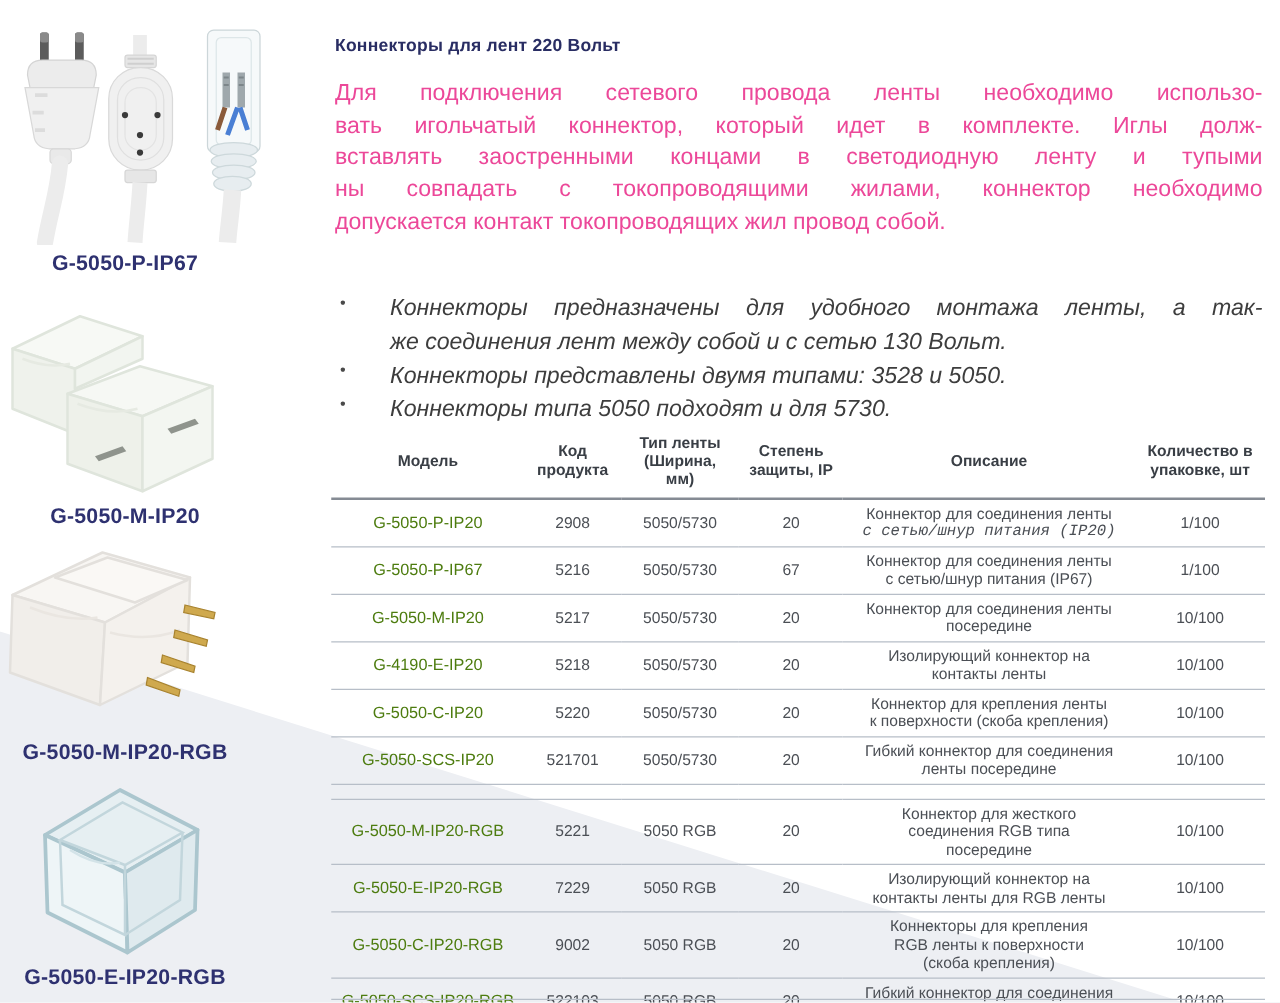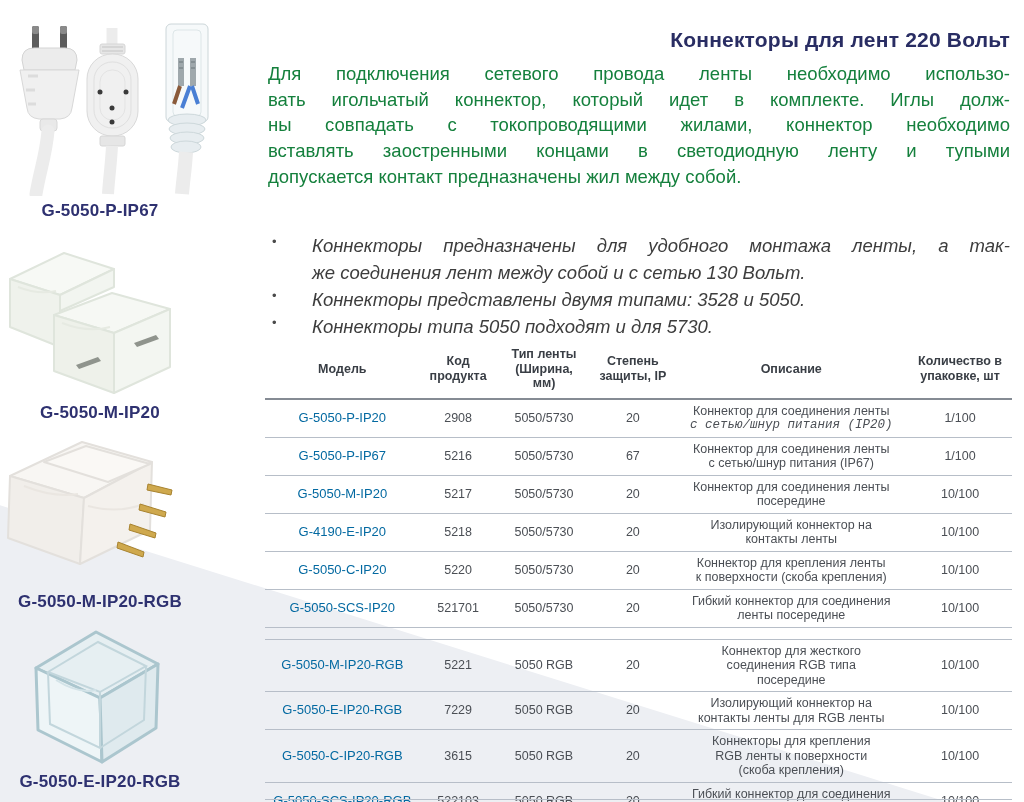--- a/index.html
+++ b/index.html
@@ -16,26 +16,26 @@
     z-index:0;
   }
   .left-col{position:absolute;left:0;top:0;width:256px;height:802px;z-index:2;}
   .figure{position:absolute;}
   .product-label{
     position:absolute;width:210px;text-align:center;
     font-weight:700;font-size:17px;color:#2e3170;letter-spacing:.2px;
   }
   .right-col{position:absolute;left:256px;top:0;width:768px;height:802px;z-index:2;}
   .page-title{
-    position:absolute;top:28px;left:0;width:754px;text-align:right;
-    font-weight:700;font-size:21px;color:#292d63;letter-spacing:.2px;
+    position:absolute;top:28px;left:12px;width:754px;text-align:left;
+    font-weight:700;font-size:14px;color:#292d63;letter-spacing:.2px;
   }
   .intro{
     position:absolute;top:61px;left:12px;width:742px;
-    font-size:18.5px;color:#15803d;
+    font-size:18.5px;color:#ec4899;
   }
   .intro .line{line-height:25.7px;text-align:justify;text-align-last:justify;white-space:nowrap;}
   .intro .line:last-child{text-align-last:left;}
   .bullets{position:absolute;top:232px;left:12px;width:742px;font-size:18.5px;color:#3d3d3d;}
   .bullet-item{position:relative;padding-left:44px;}
   .bullet-marker{position:absolute;left:4px;top:2px;font-size:13px;color:#4a4a4a;}
   .bullet-item .line{line-height:27px;text-align:justify;text-align-last:justify;white-space:nowrap;font-style:italic;}
   .bullet-item .line:last-child{text-align-last:left;}
   .prod-table{
     position:absolute;top:341px;left:9px;width:747px;
@@ -49,21 +49,21 @@
   }
   .prod-table td{
     text-align:center;vertical-align:middle;padding:4px 3px;
     line-height:14.5px;white-space:pre-line;
   }
   .prod-table tbody tr{border-top:1px solid #b7bec8;}
   .prod-table tbody tr.first-body-row{border-top:none;}
   .prod-table tr.gap-row{border-top:1px solid #b7bec8;}
   .prod-table tr.gap-row td{height:11px;padding:0;}
   .prod-table tr.after-gap{border-top:1px solid #b7bec8;}
-  .prod-table .model-cell{font-size:13px;color:#0369a1;}
+  .prod-table .model-cell{font-size:13px;color:#4d7c0f;}
   .prod-table .desc-line.italic{font-style:italic;font-family:Liberation Mono, monospace;}
   .table-bottom-line{position:absolute;left:9px;width:747px;top:799px;border-top:1px solid #b7bec8;}
   svg{display:block;}
 </style>
 </head>
 <body>
 
 <div class="bg-wedge"></div>
 
 <div class="left-col">
@@ -164,23 +164,23 @@
   </div>
   <div class="product-label" style="left:-5px;top:772px;">G-5050-E-IP20-RGB</div>
 </div>
 
 <div class="right-col">
   <div class="page-title">Коннекторы для лент 220 Вольт</div>
 
   <div class="intro" id="intro">
       <div class="line">Для подключения сетевого провода ленты необходимо использо-</div>
       <div class="line">вать игольчатый коннектор, который идет в комплекте. Иглы долж-</div>
+      <div class="line">вставлять заостренными концами в светодиодную ленту и тупыми</div>
       <div class="line">ны совпадать с токопроводящими жилами, коннектор необходимо</div>
-      <div class="line">вставлять заостренными концами в светодиодную ленту и тупыми</div>
-      <div class="line">допускается контакт предназначены жил между собой.</div>
+      <div class="line">допускается контакт токопроводящих жил провод собой.</div>
     </div>
 
   <div class="bullets" id="bullets">
       <div class="bullet-item">
         <span class="bullet-marker">•</span>
         <div class="line">Коннекторы предназначены для удобного монтажа ленты, а так-</div>
         <div class="line">же соединения лент между собой и с сетью 130 Вольт.</div>
       </div>
       <div class="bullet-item">
         <span class="bullet-marker">•</span>
@@ -279,21 +279,21 @@
         <tr>
           <td class="model-cell">G-5050-E-IP20-RGB</td>
           <td class="code-cell">7229</td>
           <td class="tape-type-cell">5050 RGB</td>
           <td class="ip-cell">20</td>
           <td class="description-cell"><div class="desc-line">Изолирующий коннектор на</div><div class="desc-line">контакты ленты для RGB ленты</div></td>
           <td class="quantity-cell">10/100</td>
         </tr>
         <tr>
           <td class="model-cell">G-5050-C-IP20-RGB</td>
-          <td class="code-cell">3615</td>
+          <td class="code-cell">9002</td>
           <td class="tape-type-cell">5050 RGB</td>
           <td class="ip-cell">20</td>
           <td class="description-cell"><div class="desc-line">Коннекторы  для крепления</div><div class="desc-line">RGB ленты к поверхности</div><div class="desc-line">(скоба крепления)</div></td>
           <td class="quantity-cell">10/100</td>
         </tr>
         <tr>
           <td class="model-cell">G-5050-SCS-IP20-RGB</td>
           <td class="code-cell">522103</td>
           <td class="tape-type-cell">5050 RGB</td>
           <td class="ip-cell">20</td>

